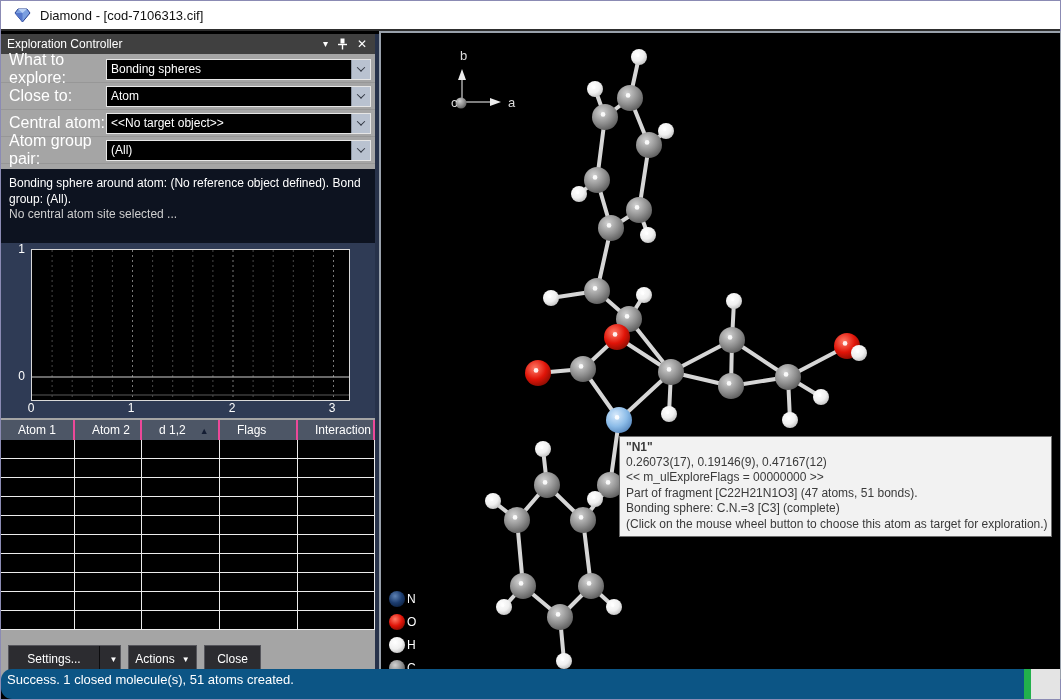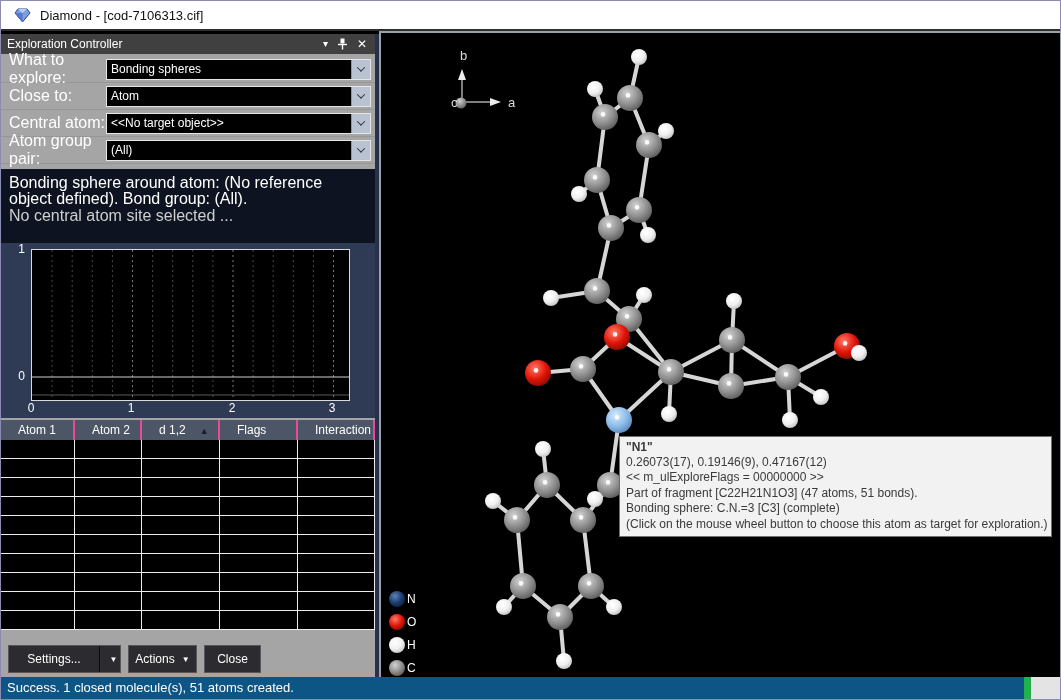--- a/index.html
+++ b/index.html
@@ -28,21 +28,21 @@
   .crow-label { width:97px; color:#fff; font-size:16px; }
   .combo { flex:1; height:21px; background:#000; border:1px solid #e6e6e6; display:flex; align-items:stretch; }
   .combo-value { flex:1; color:#fff; font-size:12px; line-height:19px; padding-left:4px;
                  white-space:nowrap; overflow:hidden; }
   .combo-arrow { width:19px; background:#b9c2d0; border-left:1px solid #8d96a4;
                  display:flex; align-items:center; justify-content:center; }
   .chev { width:6px; height:6px; border-right:1.5px solid #2f3540; border-bottom:1.5px solid #2f3540;
           transform:rotate(45deg) translate(-1px,-1px); }
 
   .info-area { position:absolute; left:0; top:135px; width:374px; height:74px; background:#0d1320;
-               color:#fff; font-size:16px; padding:6px 8px; }
+               color:#fff; font-size:12px; padding:6px 8px; }
   .info-area .l1 { line-height:16px; }
   .info-area .l2 { color:#cfcfcf; }
 
   
   .chart-area { position:absolute; left:0; top:209px; width:374px; height:175px; background:#2f3b55; }
   .plot { position:absolute; left:30px; top:6px; width:319px; height:152px; background:#000;
           border:1px solid #d9d9d9; }
   .ytick { position:absolute; width:24px; text-align:right; color:#fff; font-size:12px; }
   .xtick { position:absolute; top:158px; color:#fff; font-size:12px; transform:translateX(-50%); }
 
@@ -73,21 +73,21 @@
             background:#000; border:2px solid #99a1ab; }
   .viewer svg { display:block; }
 
   
   .tooltip { position:absolute; left:618px; top:435px; width:433px; background:#f2f2f2;
              border:1px solid #6e6e6e; padding:3px 6px 4px 6px; color:#3a3a3a; font-size:12px; }
   .tooltip .tt-title { font-weight:bold; line-height:15px; }
   .tooltip .tt-line { line-height:15.4px; white-space:nowrap; }
 
   
-  .statusbar { position:absolute; left:0; bottom:0; width:100%; height:22px; background:#0c5585; }
+  .statusbar { position:absolute; left:0; bottom:0; width:100%; height:30px; background:#0c5585;border-radius:11px; }
   .status-text { position:absolute; left:6px; top:0; line-height:22px; color:#fff; font-size:13px; }
   .status-green { position:absolute; right:29px; top:0; width:7px; height:100%; }
   .status-grip { position:absolute; right:0; top:0; width:29px; height:100%; background:#e4e4e4; }
 </style>
 </head>
 <body>
 
 <div class="window">
 
   <div class="titlebar">

